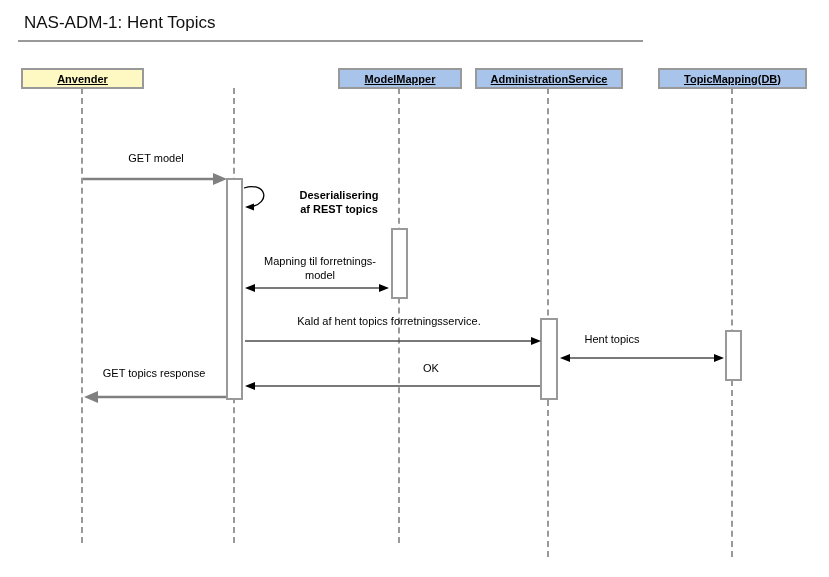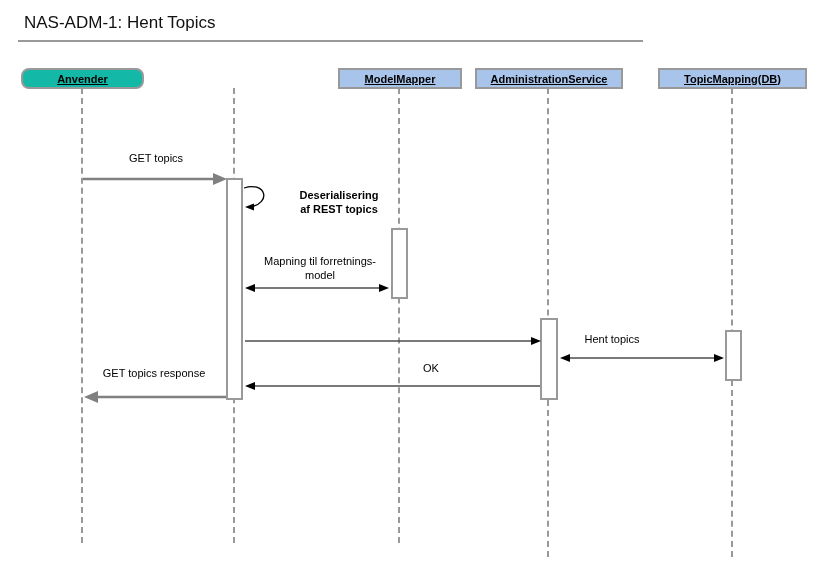--- a/index.html
+++ b/index.html
@@ -25,21 +25,21 @@
     position:absolute;transform:translateX(-50%);
     font-size:11px;line-height:14px;color:#000;
     white-space:nowrap;text-align:center;
   }
   .msg.bold{font-weight:bold;}
   .msg span{display:block;}
   .pbox{
     position:absolute;top:68px;height:21px;border:2px solid #999;box-sizing:border-box;
     display:flex;align-items:center;justify-content:center;
   }
-  .pbox.actor{background:#14b8a6;border-radius:8px;}
+  .pbox.actor{background:#fef9c3;}
   .pbox.component{background:#a9c4eb;}
   .pb-1{left:21px;width:123px}
   .pb-2{left:173px;width:124px}
   .pb-3{left:338px;width:124px}
   .pb-4{left:475px;width:148px}
   .pb-5{left:658px;width:149px}
   .plabel{font-size:11px;font-weight:bold;text-decoration:underline;color:#000;white-space:nowrap;}
 </style>
 </head>
 <body>
@@ -79,32 +79,33 @@
     <polygon points="560,358 570,354 570,362" fill="#000000"></polygon>
     <polygon points="724,358 714,354 714,362" fill="#000000"></polygon>
 
     <line x1="540" y1="386" x2="254" y2="386" stroke="#4d4d4d" stroke-width="1.3"></line>
     <polygon points="245,386 255,382 255,390" fill="#000000"></polygon>
 
     <line x1="226" y1="397" x2="97" y2="397" stroke="#808080" stroke-width="2.5"></line>
     <polygon points="84,397 98,391 98,403" fill="#808080"></polygon>
   </svg>
 
-  <div class="msg" style="left:156px;top:151px">GET topics</div>
+  <div class="msg" style="left:156px;top:151px">GET model</div>
 
   <div class="msg bold" style="left:339px;top:188px">
     <span>Deserialisering</span>
     <span>af REST topics</span>
   </div>
 
   <div class="msg" style="left:320px;top:254px">
     <span>Mapning til forretnings-</span>
     <span>model</span>
   </div>
 
+  <div class="msg" style="left:389px;top:314px">Kald af hent topics forretningsservice.</div>
 
   <div class="msg" style="left:612px;top:332px">Hent topics</div>
 
   <div class="msg" style="left:431px;top:361px">OK</div>
 
   <div class="msg" style="left:154px;top:366px">GET topics response</div>
 
   <div class="pbox actor pb-1">
     <span class="plabel">Anvender</span>
   </div>

